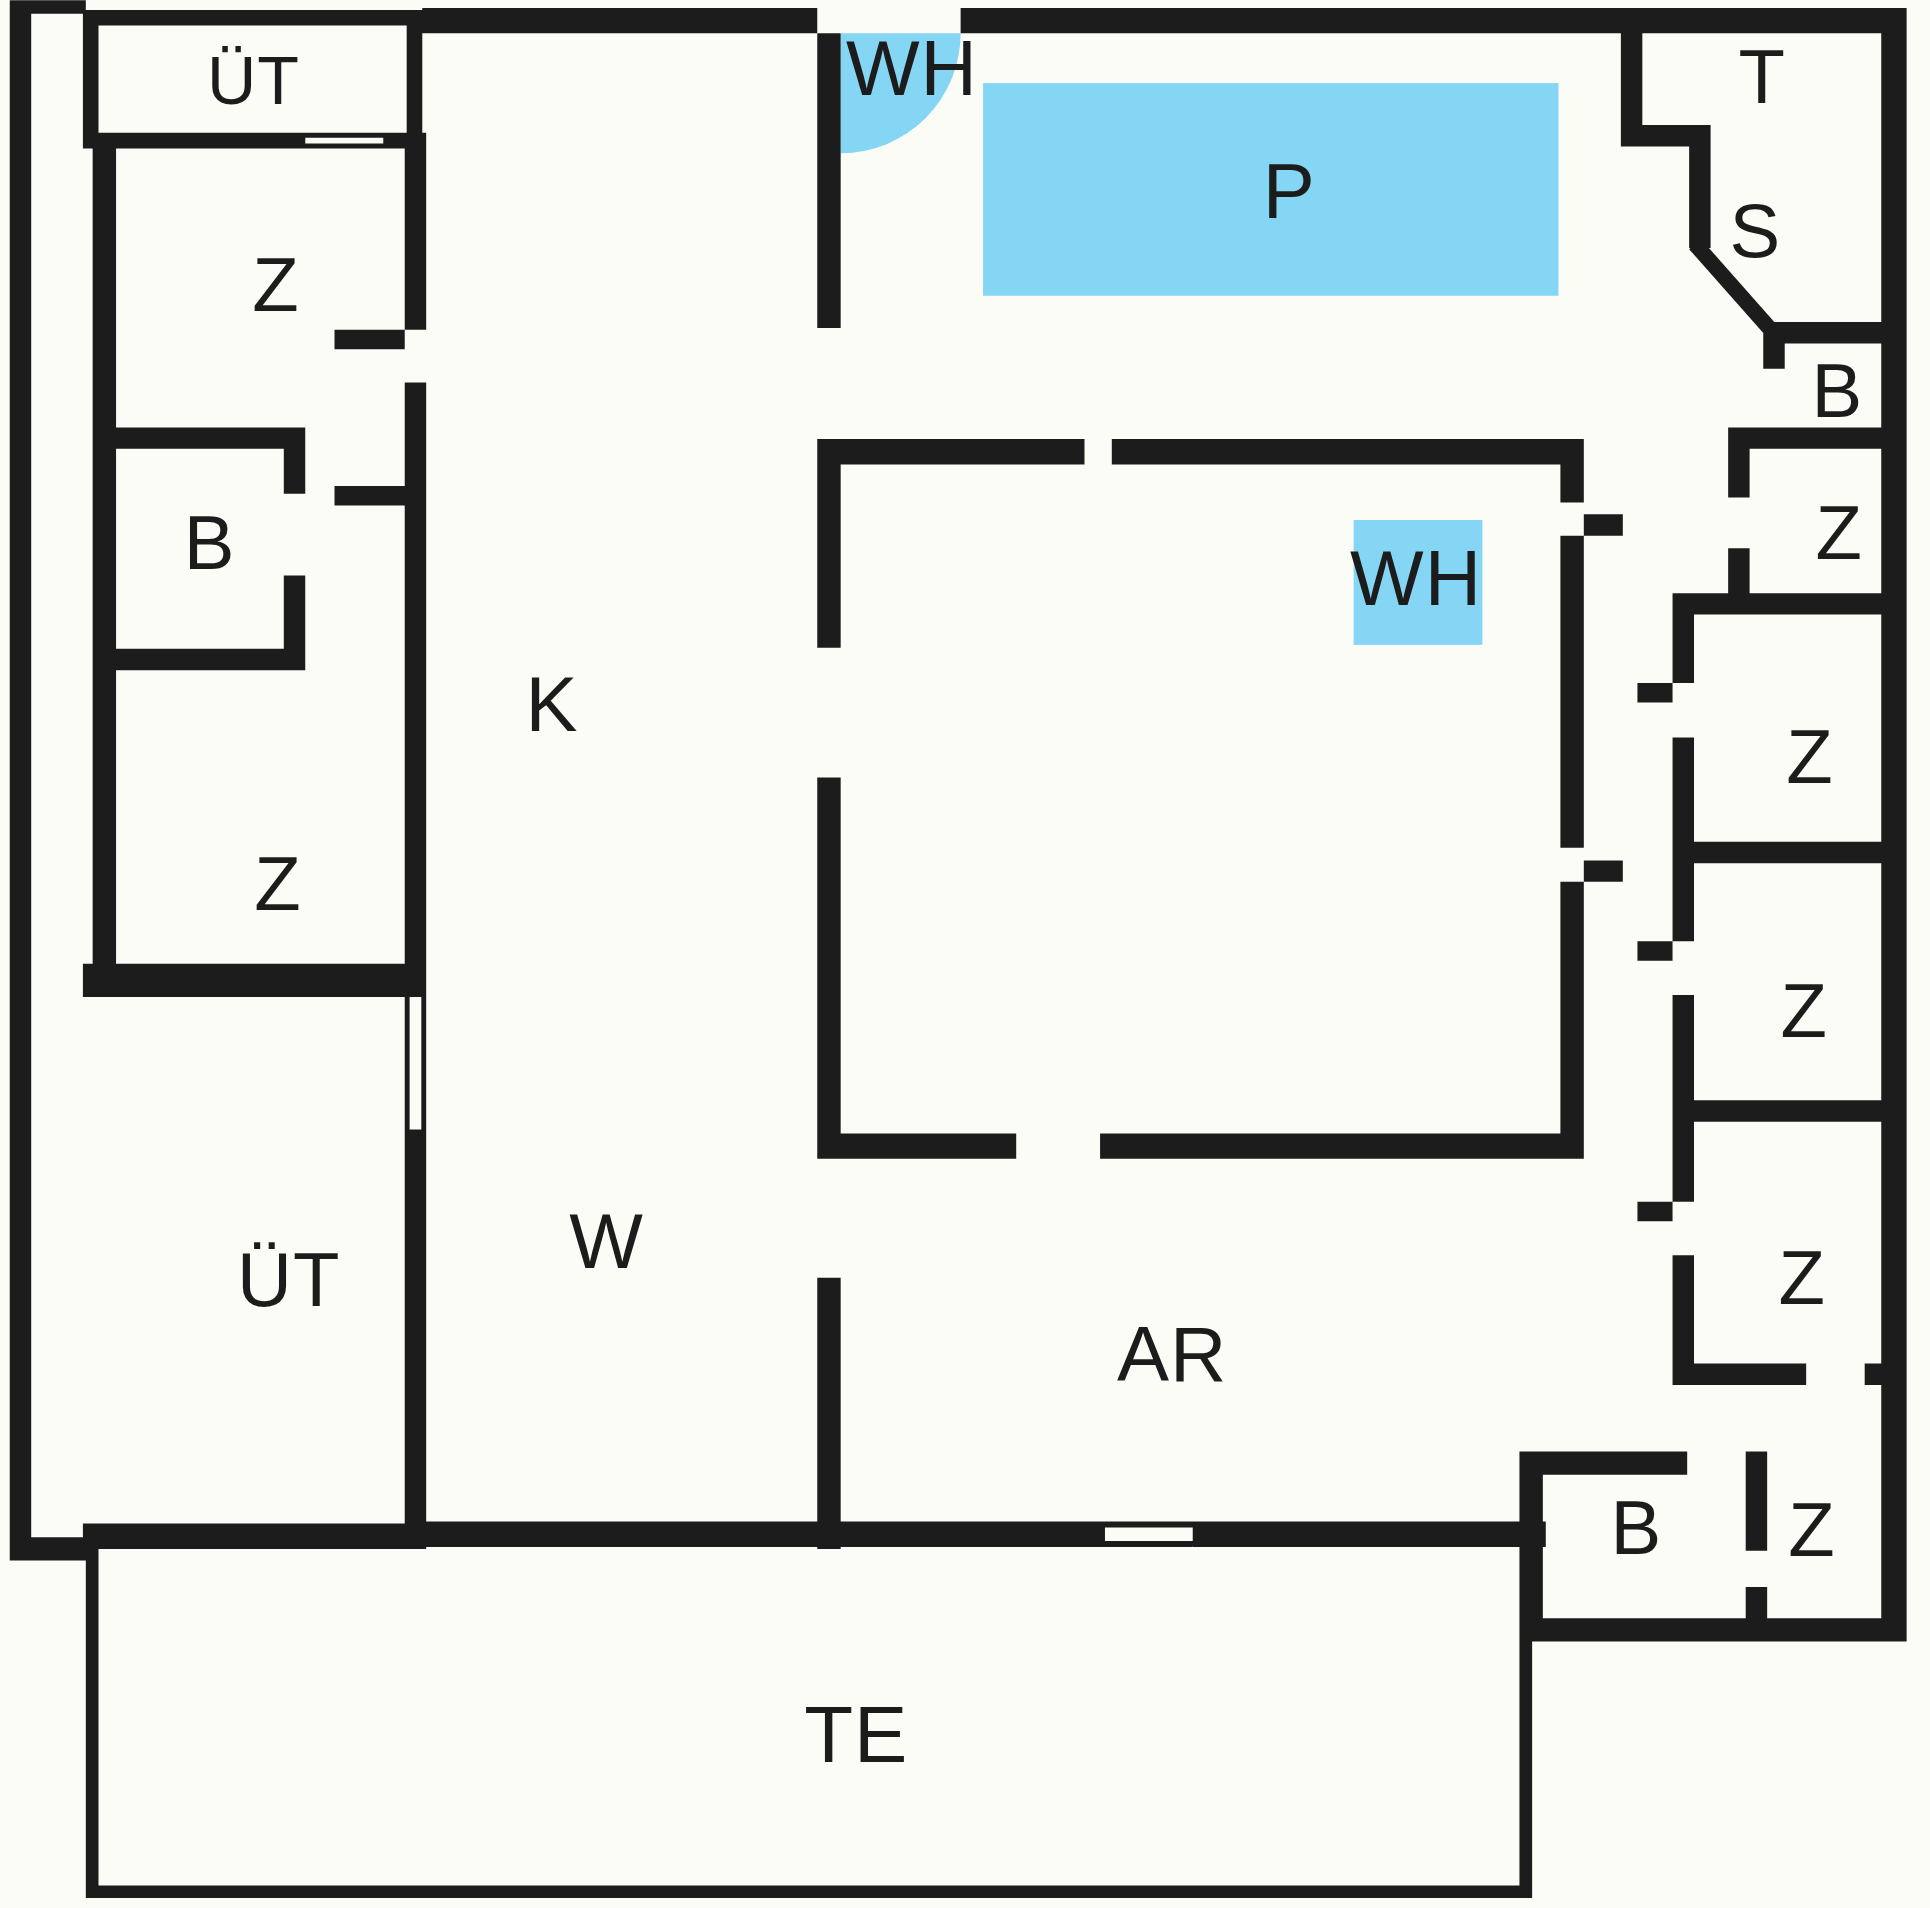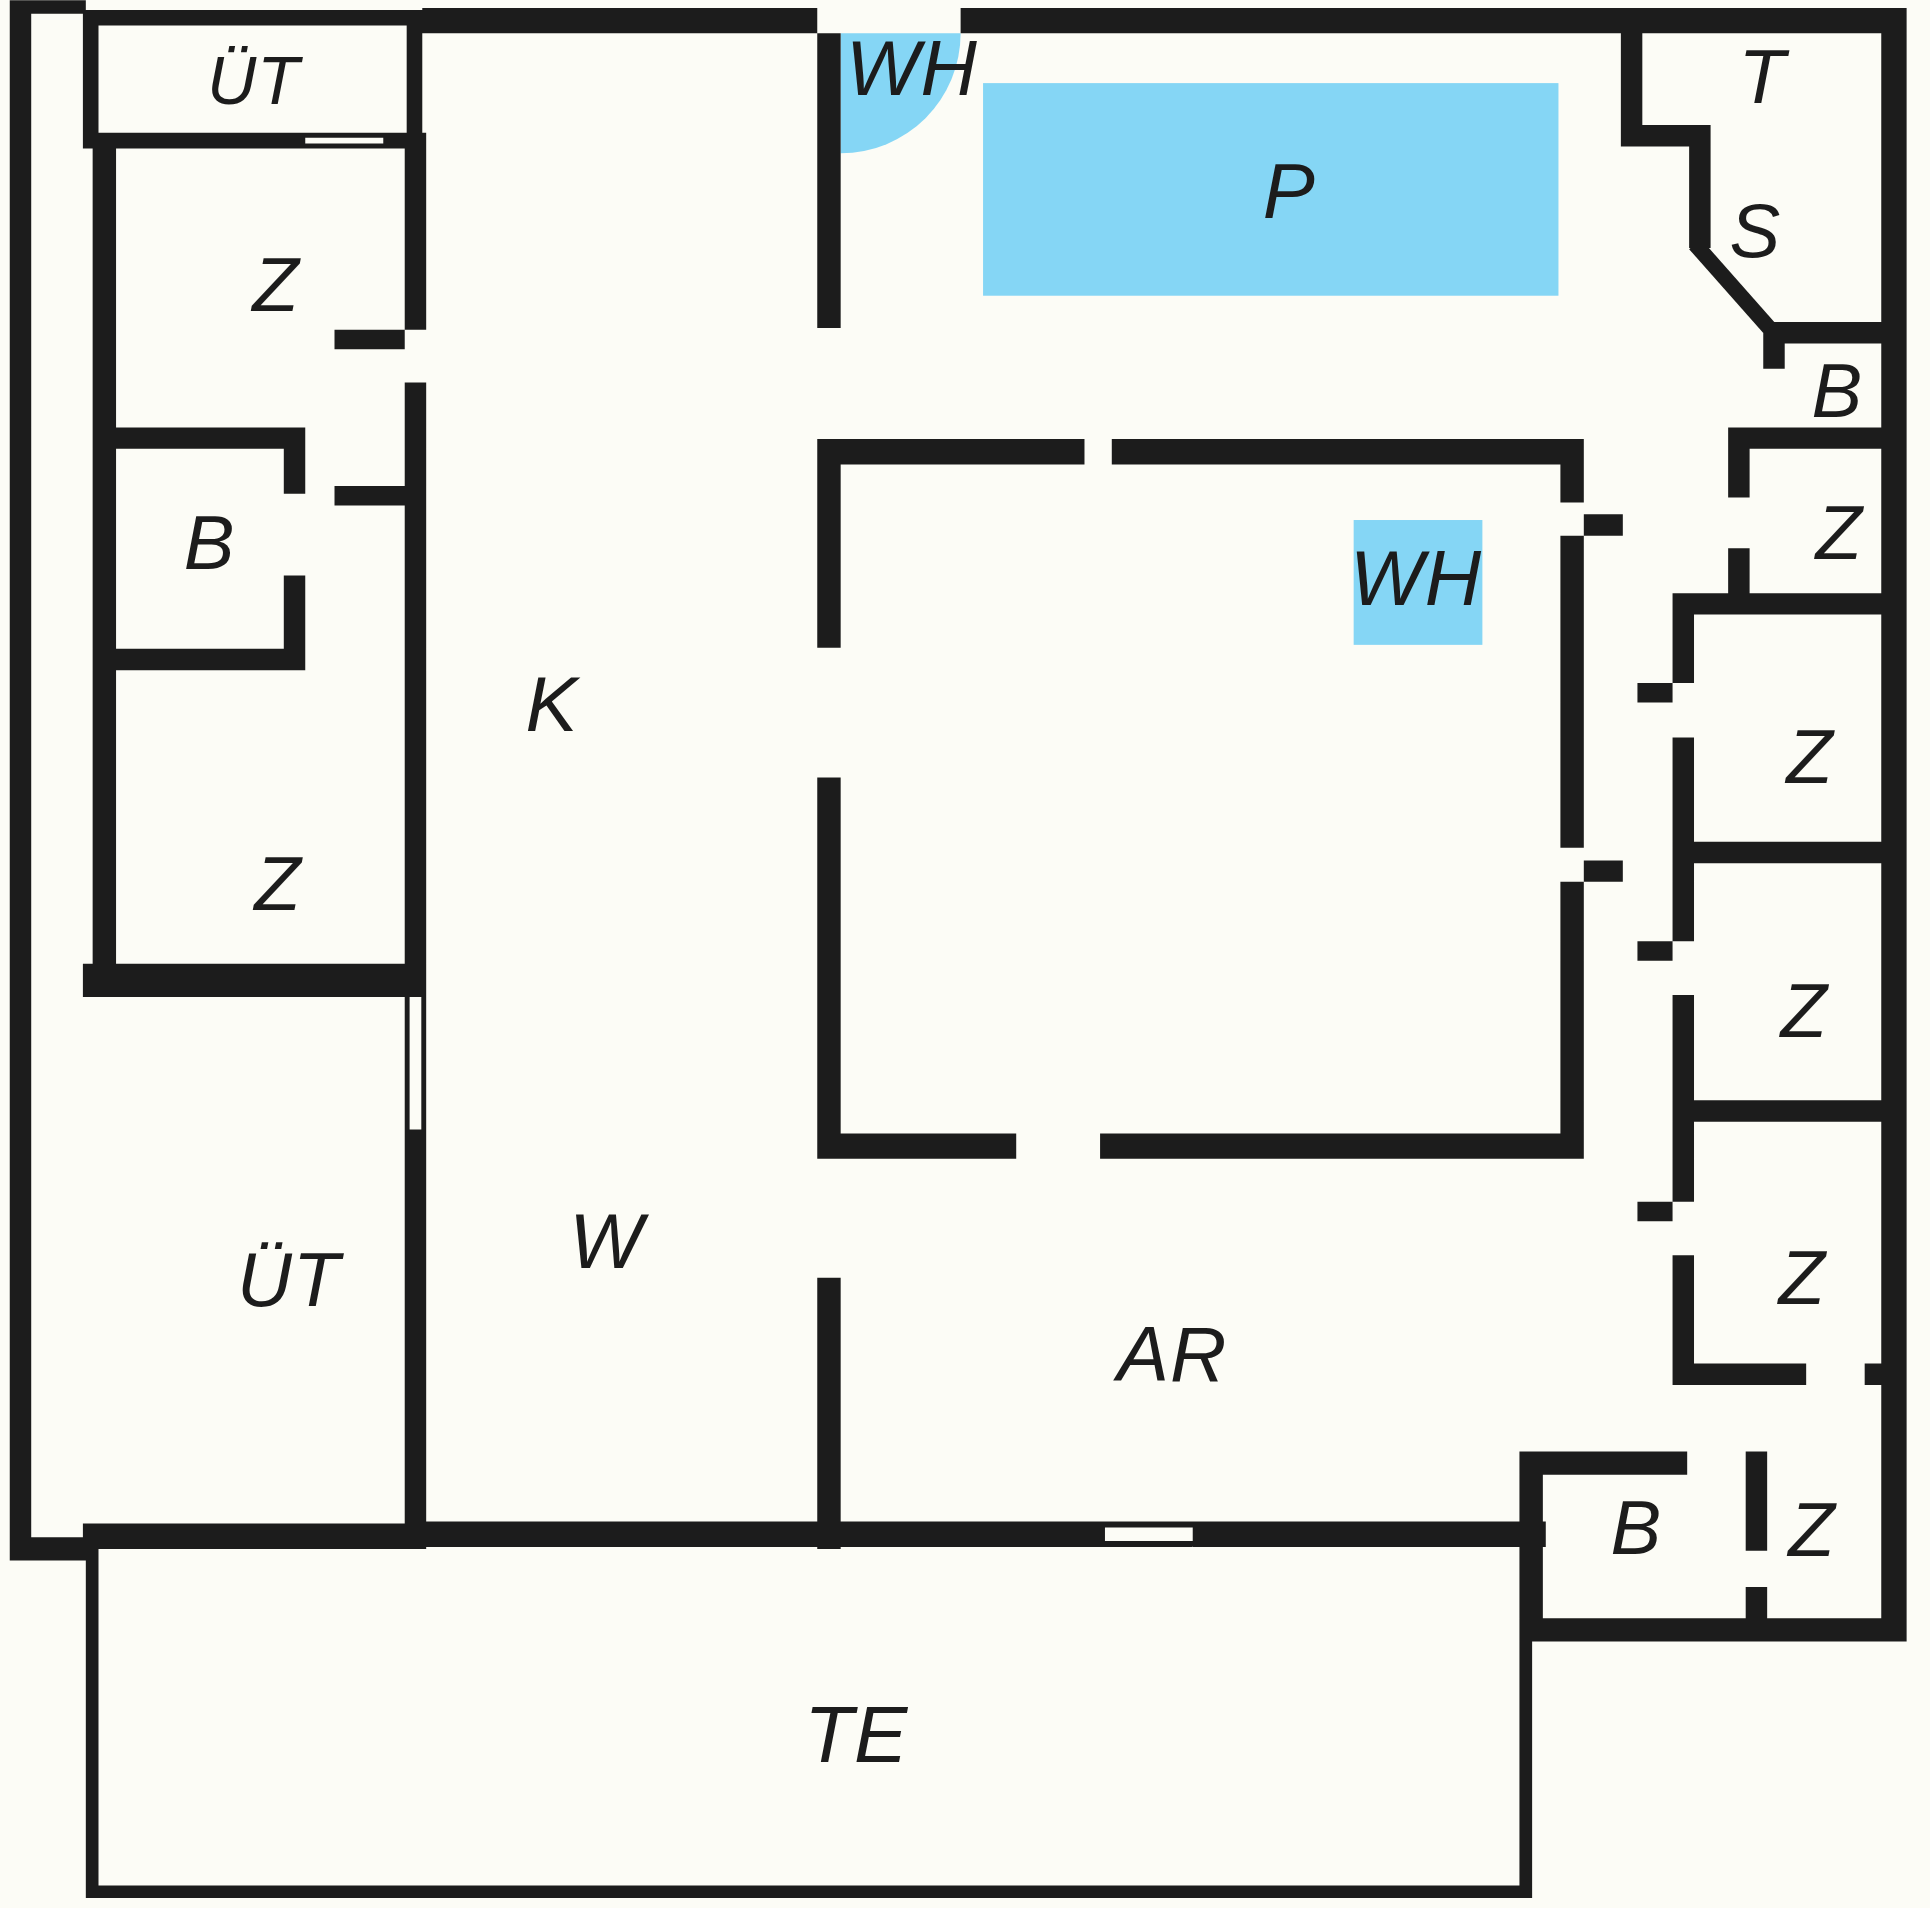--- a/index.html
+++ b/index.html
@@ -2,21 +2,21 @@
 <html style="--wall: #1c1c1c; --background: #fcfcf6; --water: #85d6f5; --text: #1c1c1c;"><head>
 <meta charset="utf-8">
 <style>
   :root{
     --wall:#1c1c1c;
     --background:#fcfcf6;
     --water:#85d6f5;
     --text:#1c1c1c;
   }
   html,body{margin:0;padding:0;background:#ffffff;}
-  .plan-wrap{width:1931px;height:1909px;background:var(--background);position:relative;overflow:hidden;font-style:italic;}
+  .plan-wrap{width:1931px;height:1909px;background:var(--background);position:relative;overflow:hidden;}
   svg{display:block;}
   .bg{fill:var(--background);}
   .wall-path{fill:var(--wall);stroke:none;}
   .water-shape{fill:var(--water);stroke:none;}
   .door-line{stroke:var(--wall);stroke-width:16;fill:none;stroke-linecap:butt;}
   .labels text{
     fill:var(--text);
     font-family:"Liberation Sans", sans-serif;
     text-anchor:middle;
     dominant-baseline:central;

